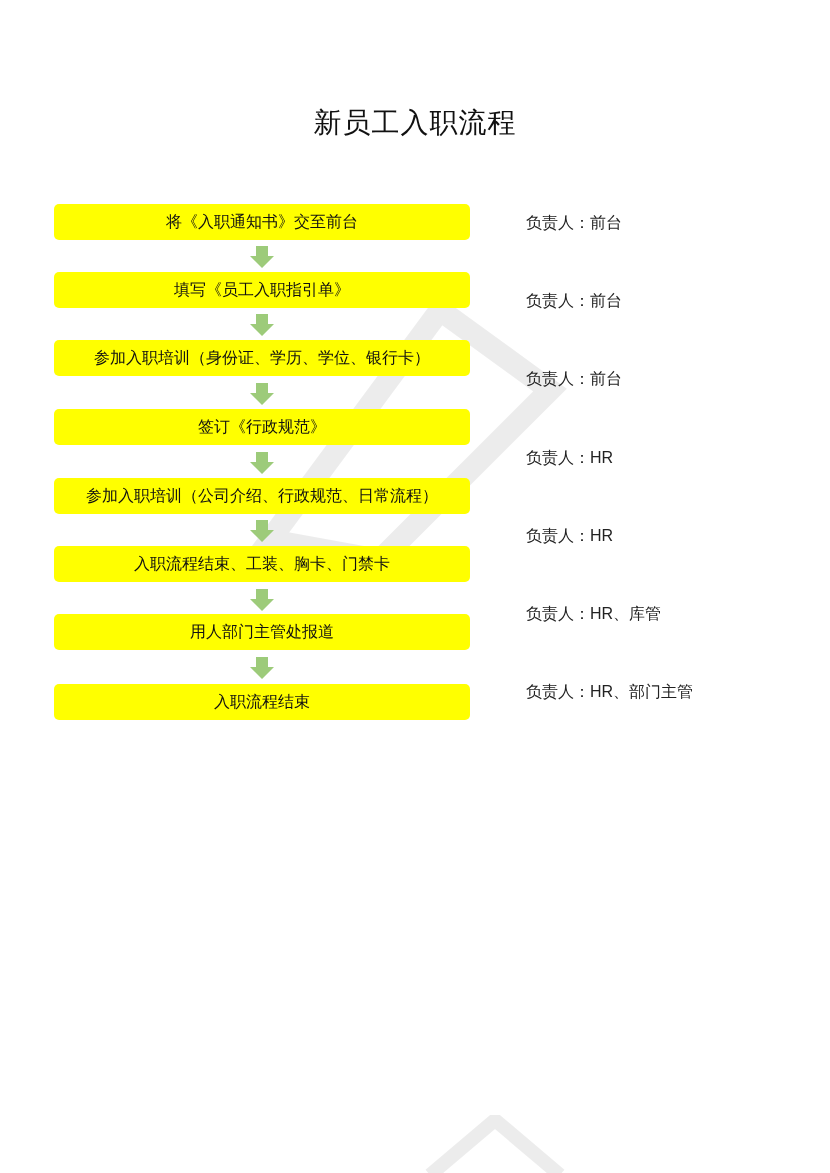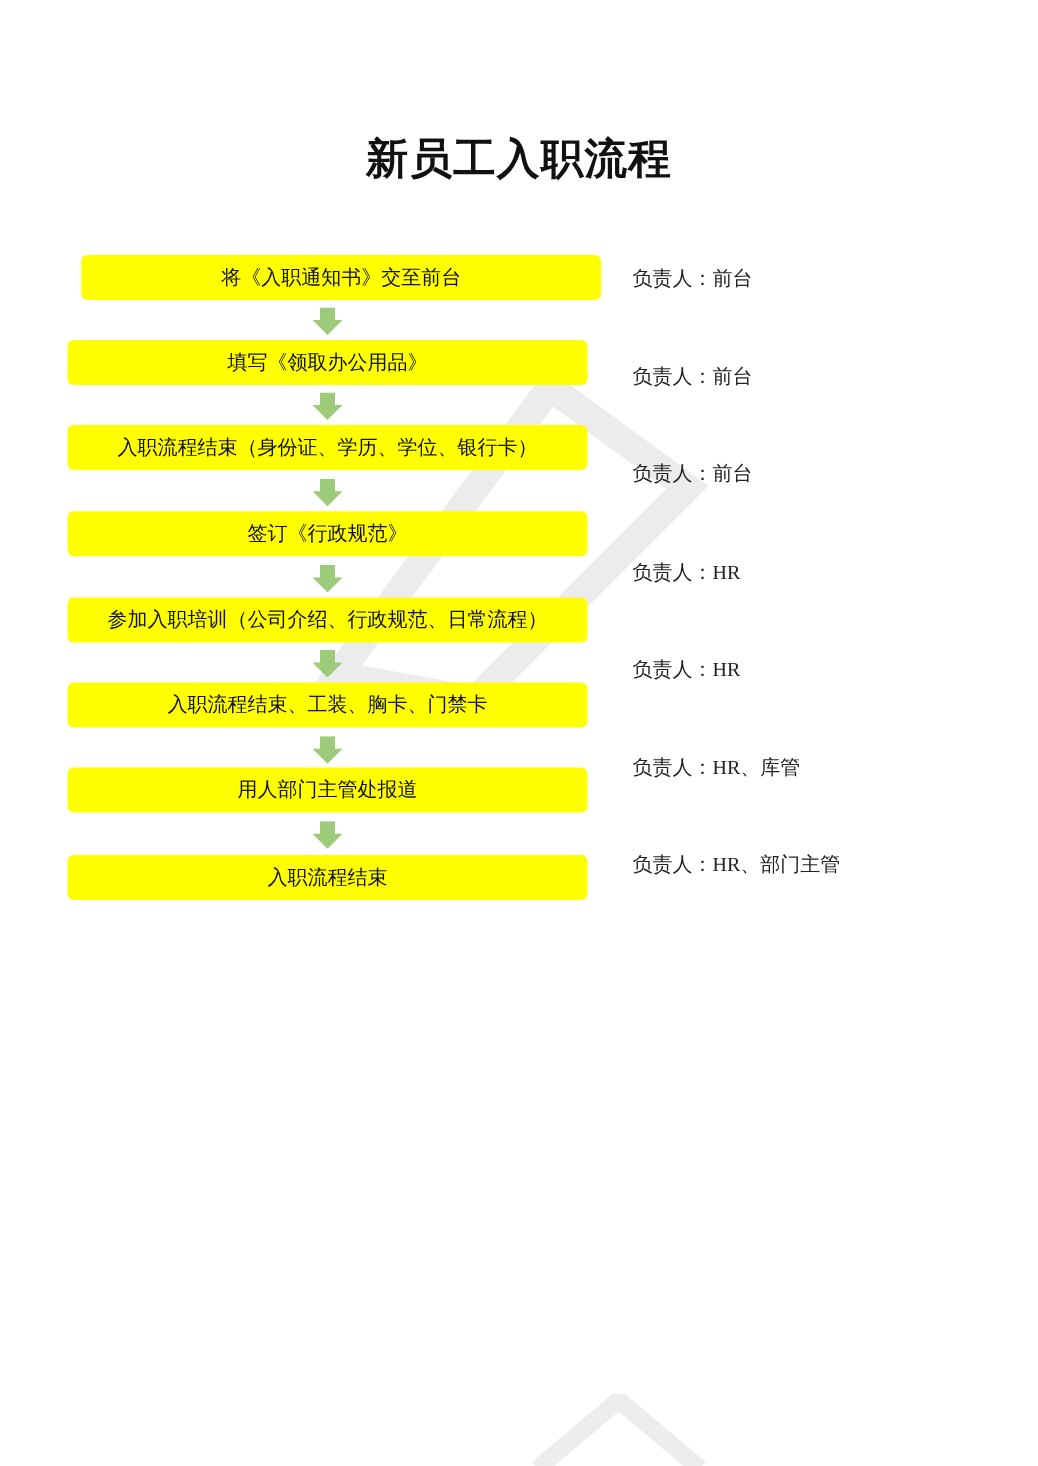--- a/index.html
+++ b/index.html
@@ -2,55 +2,55 @@
 <html><head>
 <meta charset="utf-8">
 <style>
   html, body { margin: 0; padding: 0; }
   body {
     width: 830px; height: 1173px; background: #ffffff; position: relative; overflow: hidden;
     font-family: "DejaVu Serif", "Liberation Serif", serif; color: #111;
   }
   .title {
     position: absolute; left: 0; width: 830px; top: 104px; text-align: center;
-    font-size: 34px; font-weight: bold; letter-spacing: 1px; color: #111;
+    font-size: 28px; font-weight: normal; letter-spacing: 1px; color: #111;
   }
   .step {
     position: absolute; left: 54px; width: 416px; height: 36px;
     background: #ffff00; border-radius: 5px;
     display: flex; align-items: center; justify-content: center;
     font-family: "DejaVu Sans", "Liberation Sans", sans-serif;
     font-size: 16px; color: #111;
   }
   .arrow {
     position: absolute; left: 250px; width: 24px; height: 22px;
   }
   .owner {
-    position: absolute; left: 506px; font-size: 16px; color: #222;
-    font-family: Liberation Serif, serif;
+    position: absolute; left: 526px; font-size: 16px; color: #222;
+    font-family: Liberation Sans, sans-serif;
   }
   .watermark {
     position: absolute; pointer-events: none; opacity: 0.07;
   }
 </style>
 </head>
 <body>
 
 <svg class="watermark" style="left:250px;top:280px;" width="320" height="280" viewBox="0 0 320 280">
   <path d="M20 260 L190 30 L300 110 L130 280 Z" fill="none" stroke="#000" stroke-width="22"></path>
 </svg>
 <svg class="watermark" style="left:420px;top:1115px;" width="150" height="60" viewBox="0 0 150 60">
   <path d="M10 60 L75 5 L140 60" fill="none" stroke="#000" stroke-width="14"></path>
 </svg>
 
 <div class="title">新员工入职流程</div>
 
-<div class="step" style="top:204px;margin-left:11px;">将《入职通知书》交至前台</div>
-<div class="step" style="top:272px;">填写《领取办公用品》</div>
-<div class="step" style="top:340px;">入职流程结束（身份证、学历、学位、银行卡）</div>
+<div class="step" style="top:204px;">将《入职通知书》交至前台</div>
+<div class="step" style="top:272px;">填写《员工入职指引单》</div>
+<div class="step" style="top:340px;">参加入职培训（身份证、学历、学位、银行卡）</div>
 <div class="step" style="top:409px;">签订《行政规范》</div>
 <div class="step" style="top:478px;">参加入职培训（公司介绍、行政规范、日常流程）</div>
 <div class="step" style="top:546px;">入职流程结束、工装、胸卡、门禁卡</div>
 <div class="step" style="top:614px;">用人部门主管处报道</div>
 <div class="step" style="top:684px;">入职流程结束</div>
 
 <svg class="arrow" style="top:246px;" viewBox="0 0 24 22">
     <path d="M6 0 H18 V10 H24 L12 22 L0 10 H6 Z" fill="#9dcb7a"></path>
   </svg>
 <svg class="arrow" style="top:314px;" viewBox="0 0 24 22">

